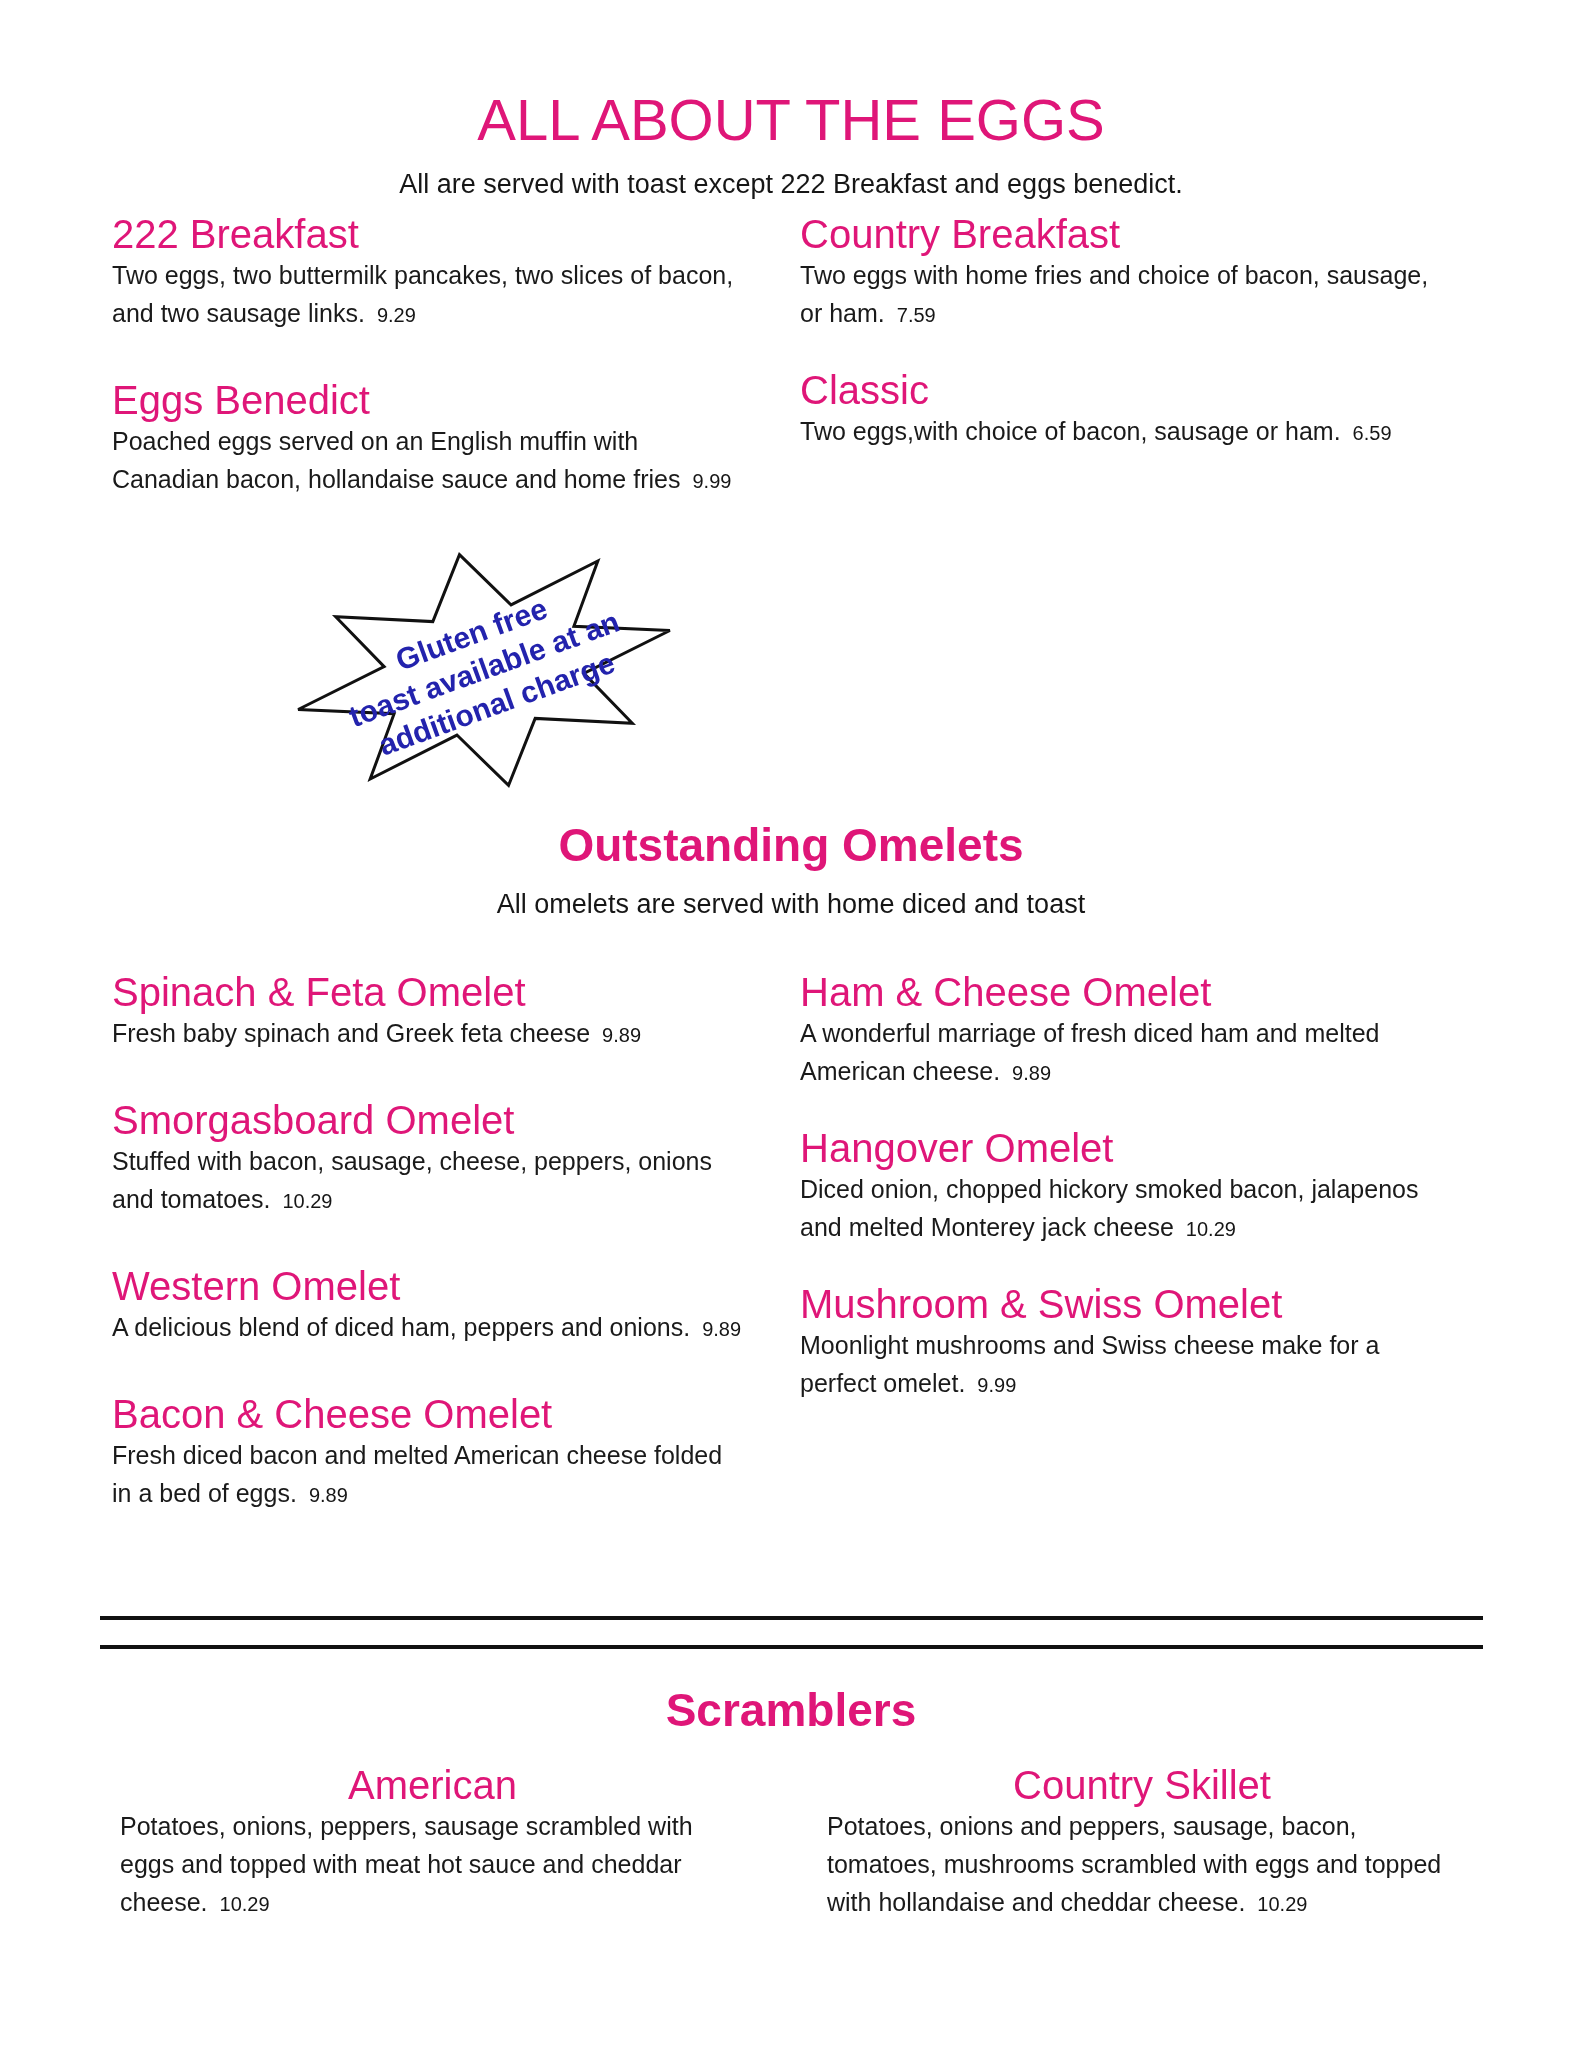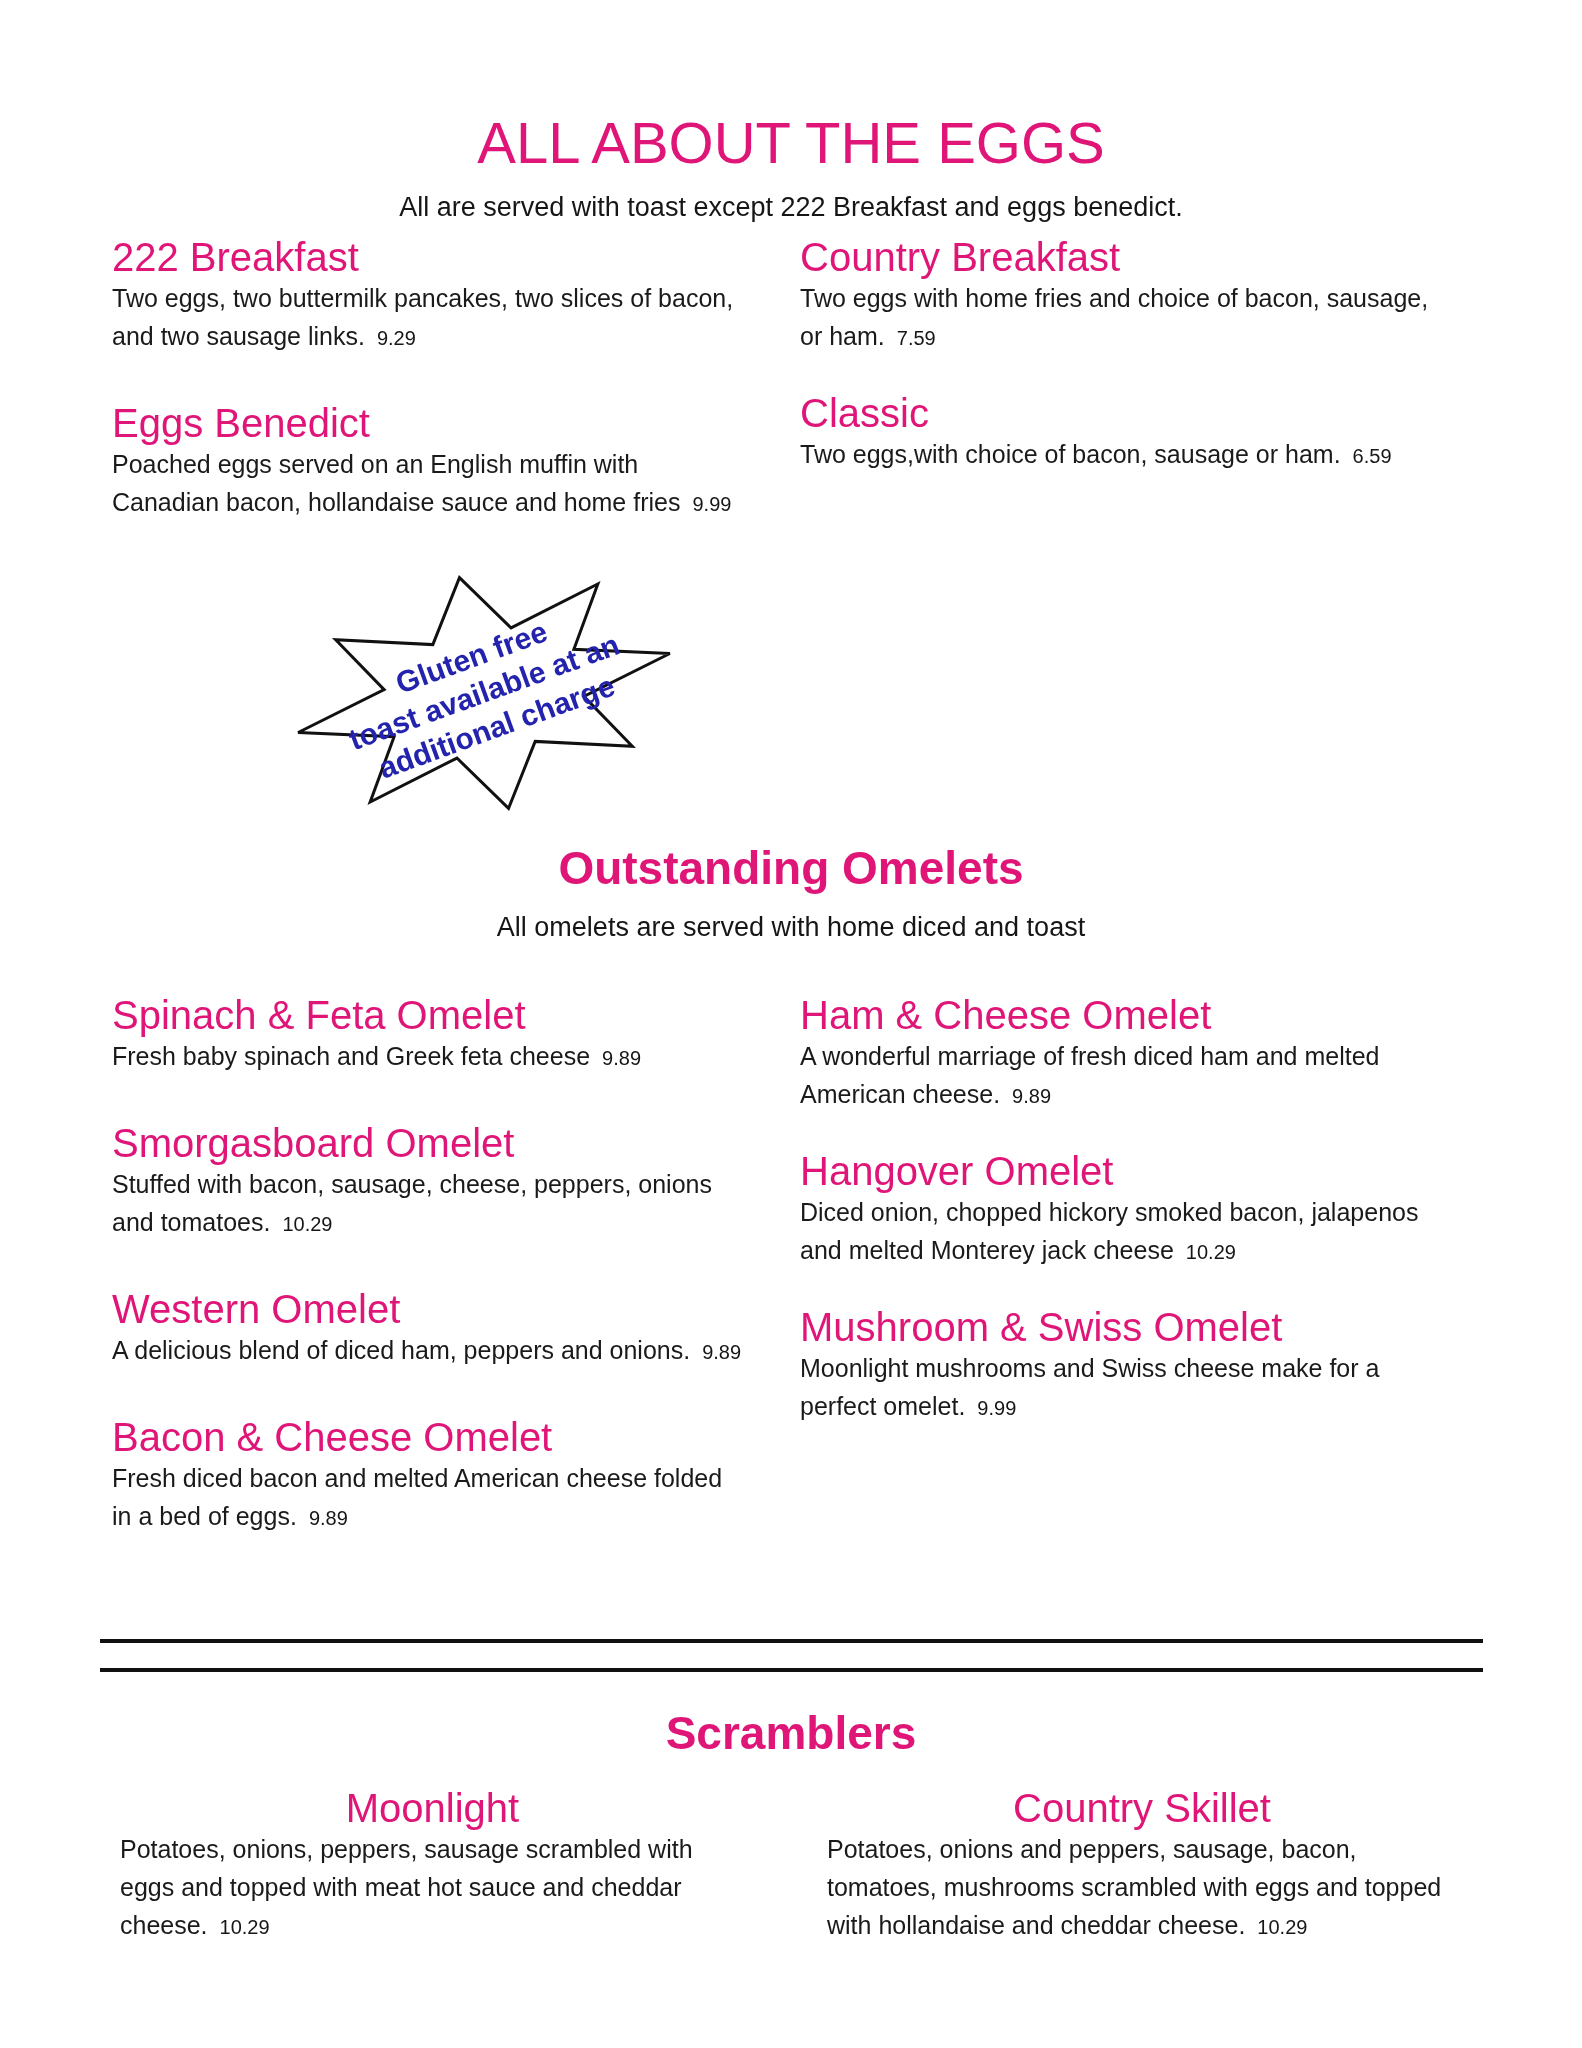--- a/index.html
+++ b/index.html
@@ -7,21 +7,21 @@
     position: relative;
     width: 1582px;
     height: 2048px;
     background: var(--background, #ffffff);
     font-family: "Liberation Sans", sans-serif;
     color: var(--text-black, #1a1a1a);
     overflow: hidden;
   }
   .main-title {
     margin: 0;
-    padding-top: 111px;
+    padding-top: 88px;
     text-align: center;
     font-size: 58px;
     line-height: 1.1;
     font-weight: 400;
     color: var(--accent-pink, #df1678);
   }
   .section-note {
     margin: 16px 0 0;
     text-align: center;
     font-size: 27px;
@@ -201,21 +201,21 @@
   </section>
 
   <div class="rule rule-1"></div>
   <div class="rule rule-2"></div>
 
   <section>
     <h2 class="section-title scramblers-title">Scramblers</h2>
 
     <div class="scram-cols">
       <div class="scram-item item">
-        <h3>Moonlight</h3>
+        <h3>American</h3>
         <p><span class="desc-text">Potatoes, onions, peppers, sausage scrambled with eggs and topped with meat hot sauce and cheddar cheese.</span><span class="price">10.29</span></p>
       </div>
       <div class="scram-item item">
         <h3>Country Skillet</h3>
         <p><span class="desc-text">Potatoes, onions and peppers, sausage, bacon, tomatoes, mushrooms scrambled with eggs and topped with hollandaise and cheddar cheese.</span><span class="price">10.29</span></p>
       </div>
     </div>
   </section>
 
 </div>

